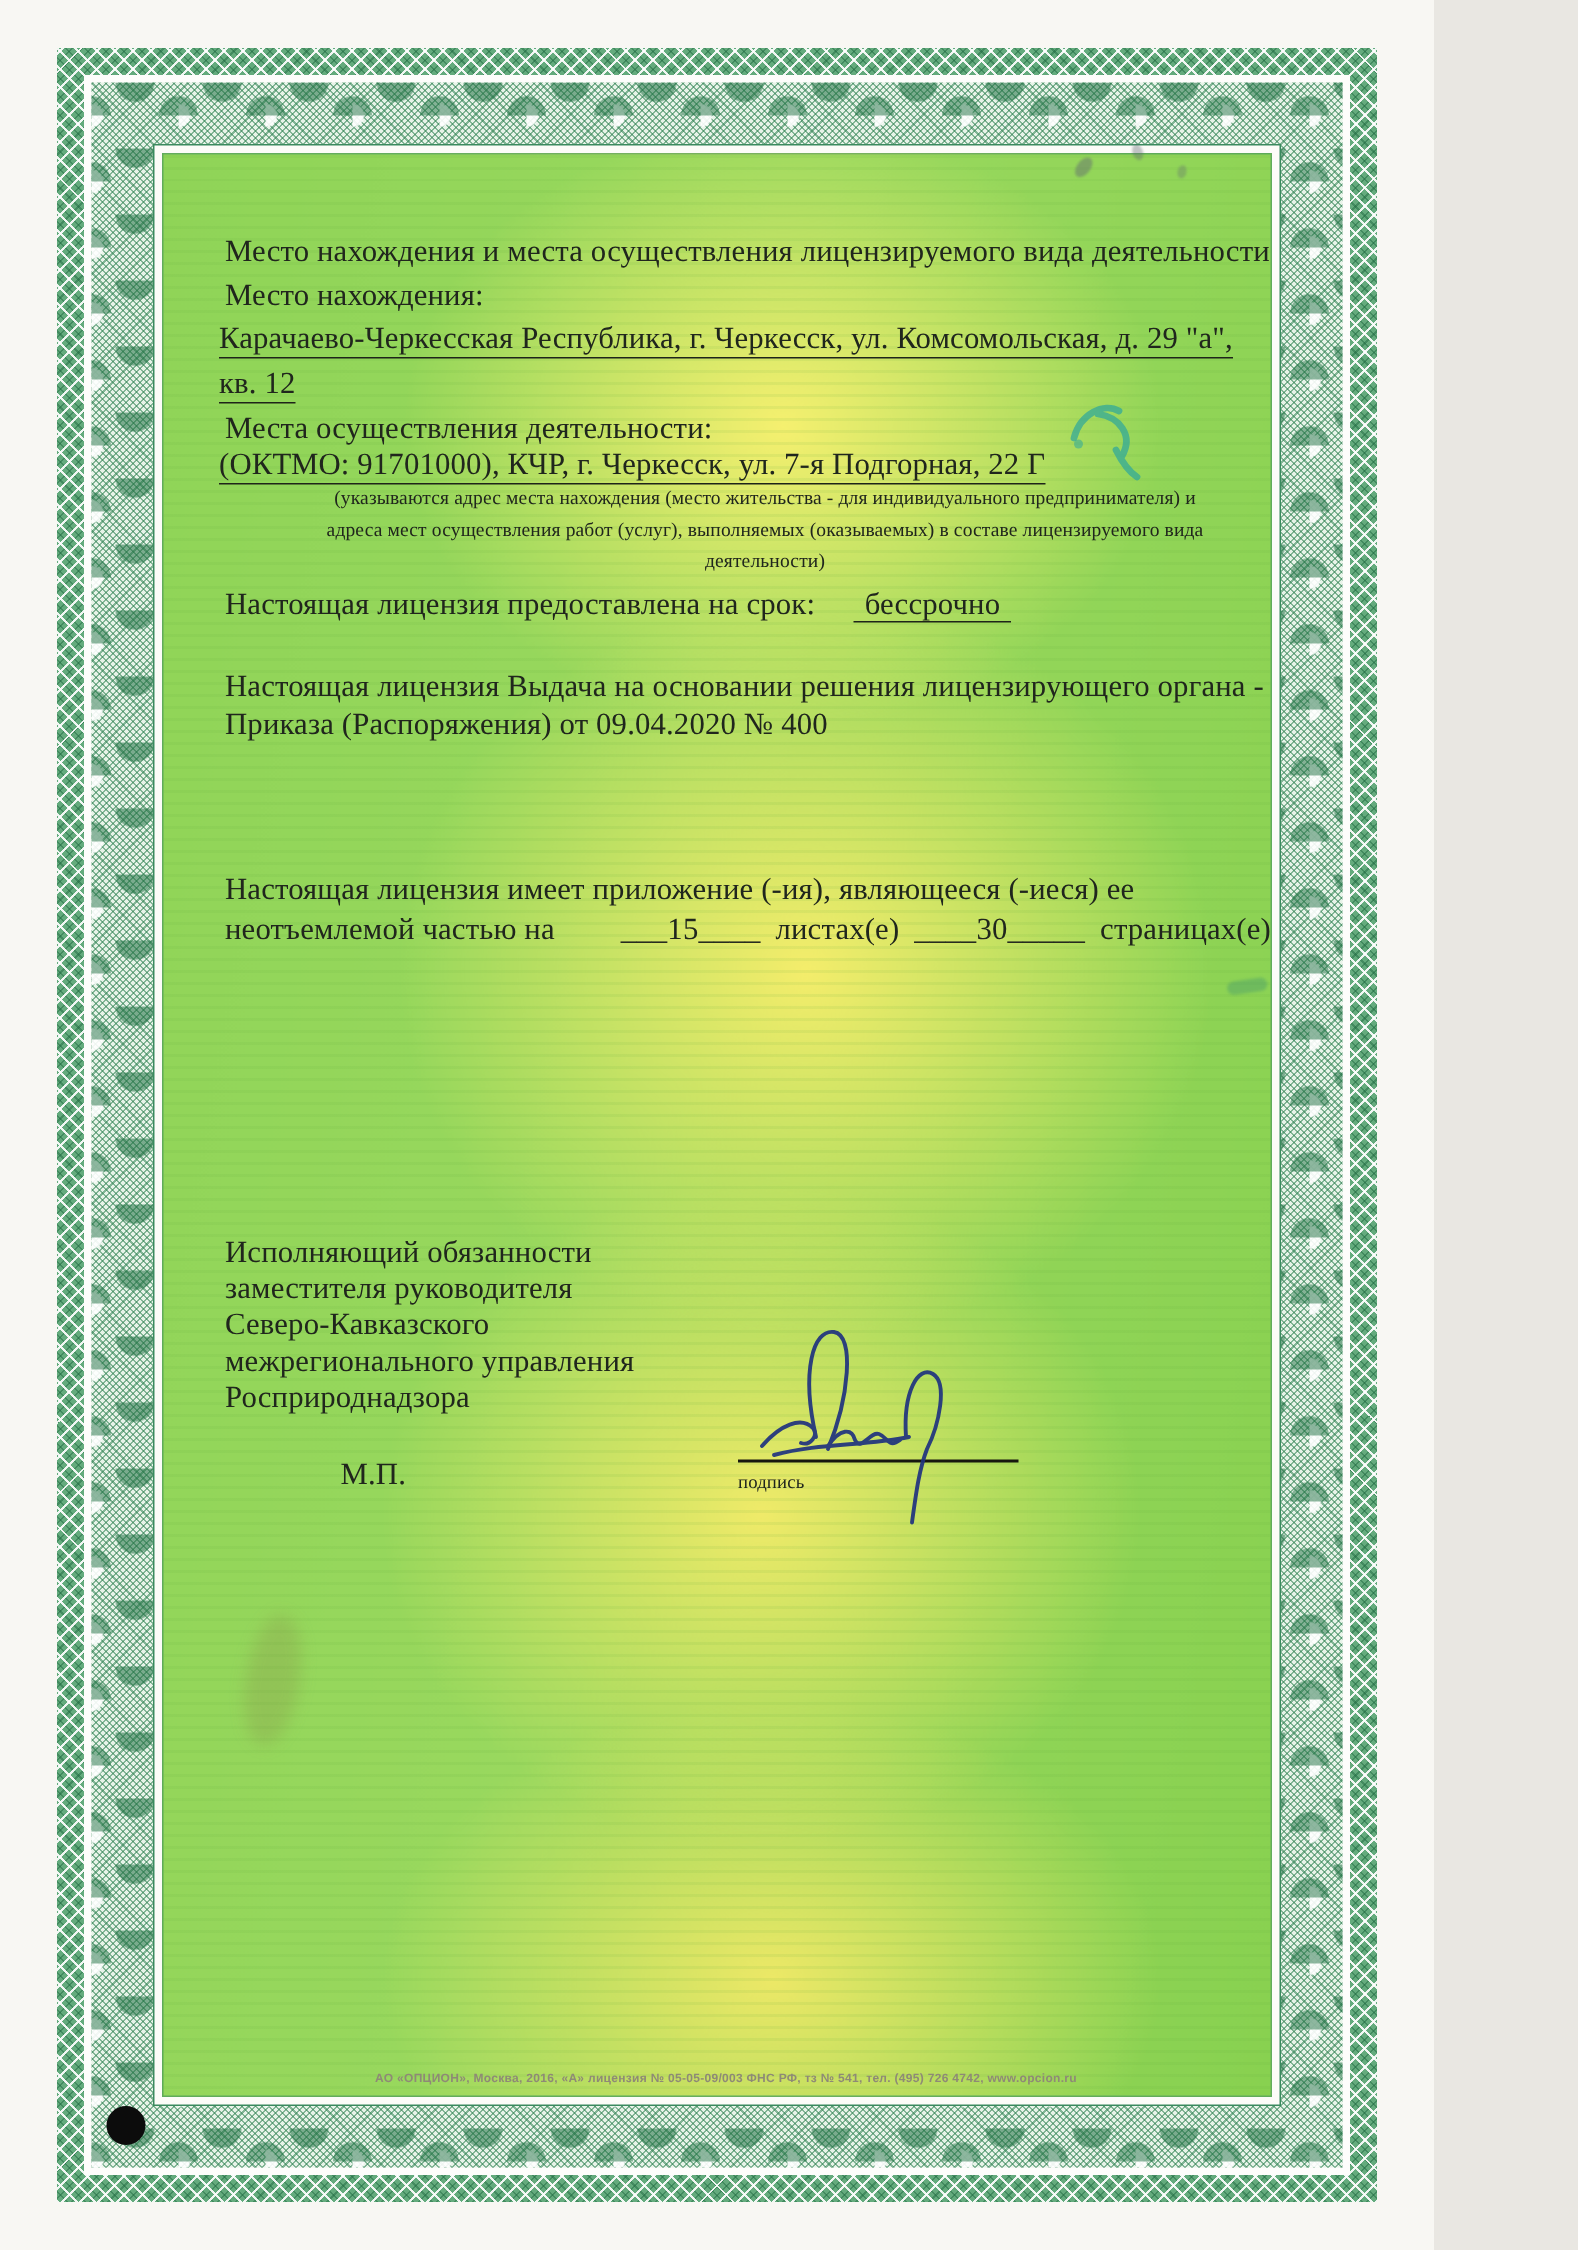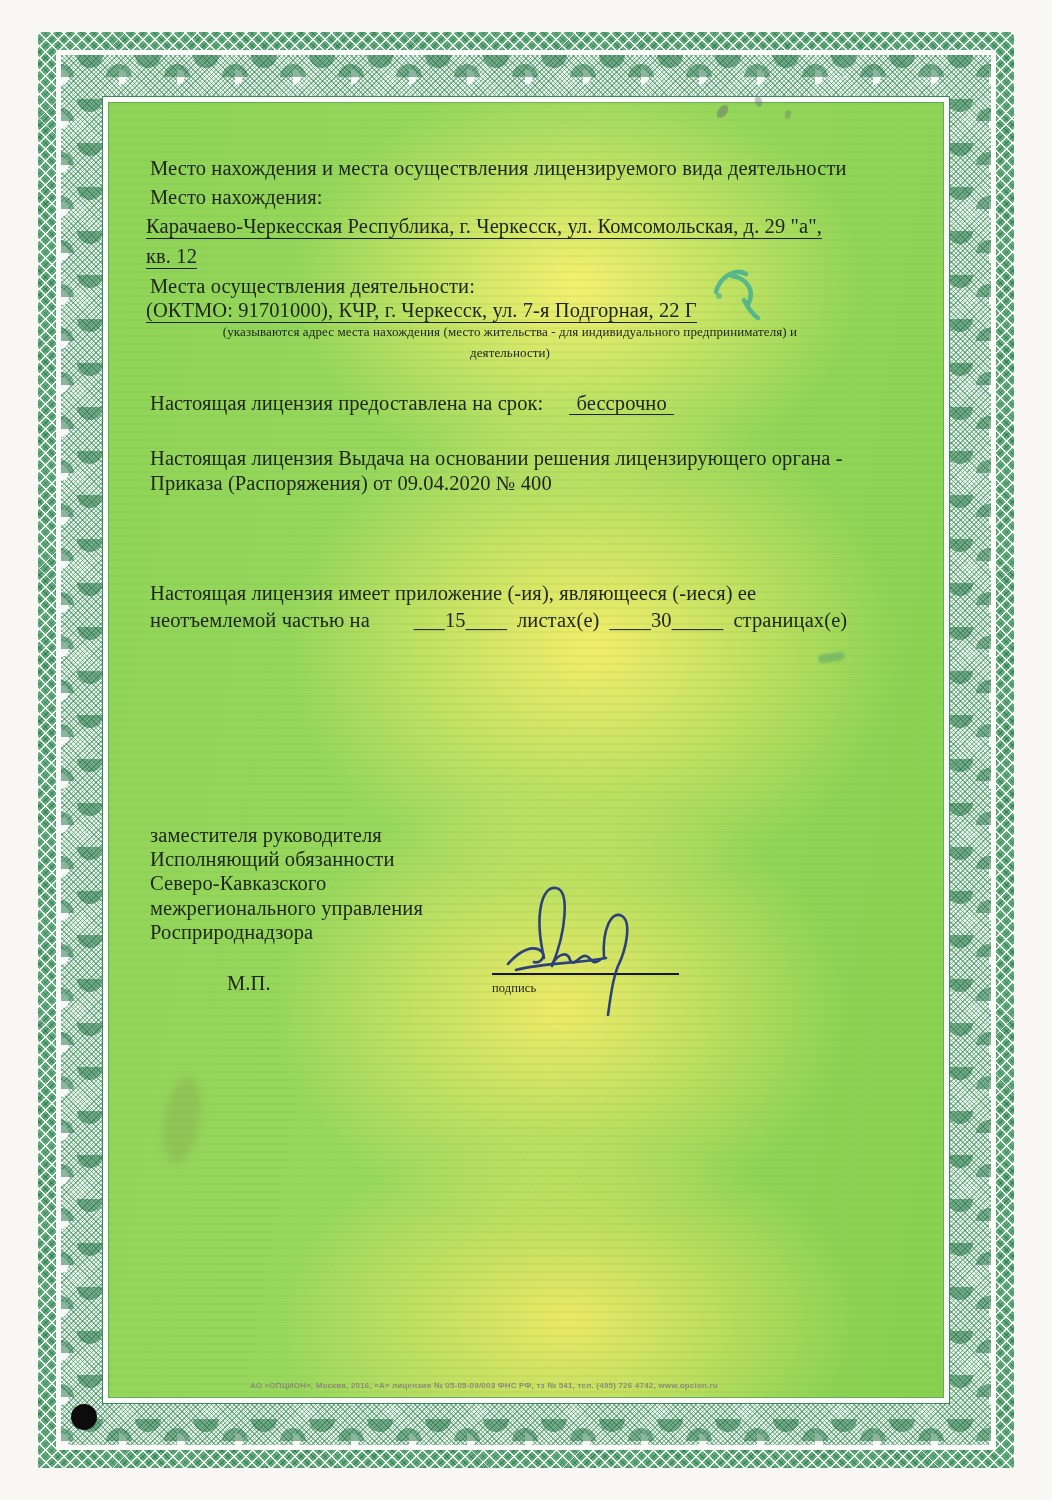--- a/index.html
+++ b/index.html
@@ -1,18 +1,18 @@
 <!DOCTYPE html>
 <html lang="ru"><head>
 <meta charset="utf-8">
 <style>
   html,body{margin:0;padding:0;background:#e9e7e2;}
   .page{
     position:relative;
-    width:1052px;height:1500px;
+    width:956px;height:1500px;
     background:#f8f7f3;
     overflow:hidden;
     font-family:"Liberation Serif","DejaVu Serif",serif;
     color:#20261d;
   }
   
   .b-lattice{
     position:absolute;top:32px;bottom:32px;left:38px;right:38px;
     background-color:#64ab7d;
     background-image:
@@ -103,34 +103,35 @@
     <div class="t" style="left:146px;top:214px"><span class="u">Карачаево-Черкесская Республика, г. Черкесск, ул. Комсомольская, д. 29 "а",</span></div>
 
     <div class="t" style="left:146px;top:244px"><span class="u">кв. 12</span></div>
 
     <div class="t" style="left:150px;top:274px">Места осуществления деятельности:</div>
 
     <div class="t" style="left:146px;top:298px"><span class="u">(ОКТМО: 91701000), КЧР, г. Черкесск, ул. 7-я Подгорная, 22 Г</span></div>
 
     <div class="small-note">
       <div>(указываются адрес места нахождения (место жительства - для индивидуального предпринимателя) и</div>
+      <div>адреса мест осуществления работ (услуг), выполняемых (оказываемых) в составе лицензируемого вида</div>
       <div>деятельности)</div>
     </div>
 
     <div class="t" style="left:150px;top:446px">Настоящая лицензия Выдача на основании решения лицензирующего органа -</div>
 
     <div class="t" style="left:150px;top:391px"><span>Настоящая лицензия предоставлена на срок:</span><span class="u" style="margin-left:26px;padding:0 7px">бессрочно</span></div>
     <div class="t" style="left:150px;top:471px">Приказа (Распоряжения) от 09.04.2020 № 400</div>
 
     <div class="t" style="left:150px;top:581px">Настоящая лицензия имеет приложение (-ия), являющееся (-иеся) ее</div>
     <div class="t" style="left:150px;top:608px"><span>неотъемлемой частью на</span><span style="margin-left:44px">___15____</span><span style="margin-left:10px">листах(е)</span><span style="margin-left:10px">____30_____</span><span style="margin-left:10px">страницах(е)</span></div>
 
     <div class="t officer" style="left:150px;top:823px">
+      <div>Исполняющий обязанности</div>
       <div>заместителя руководителя</div>
-      <div>Исполняющий обязанности</div>
       <div>Северо-Кавказского</div>
       <div>межрегионального управления</div>
       <div>Росприроднадзора</div>
     </div>
 
 
     <div class="t" style="left:227px;top:971px">М.П.</div>
 
     <div class="sig-rule"></div>
     <div class="t caption sig-caption">подпись</div>

